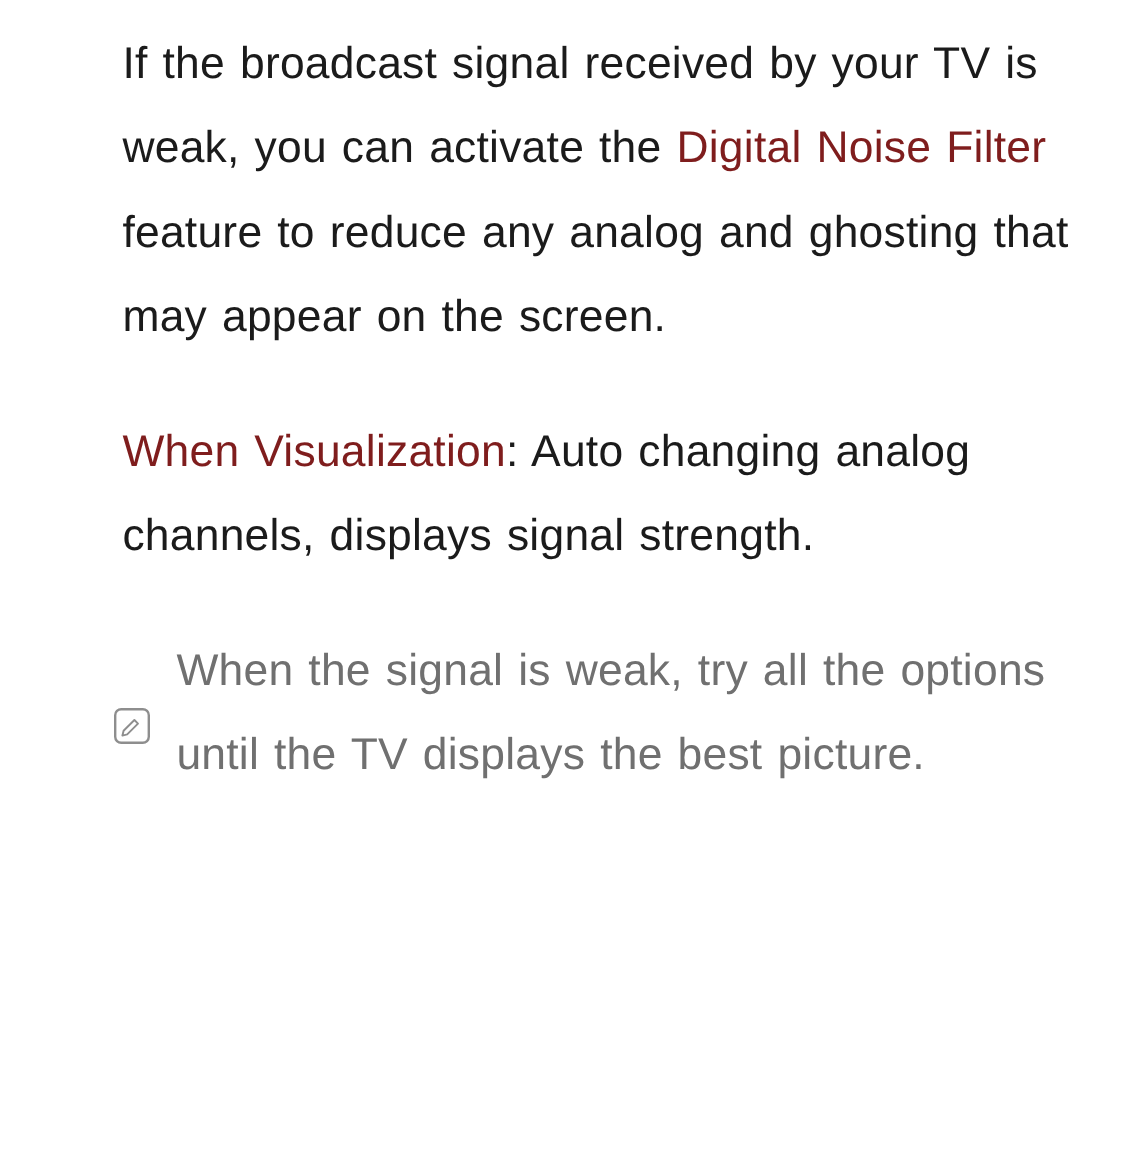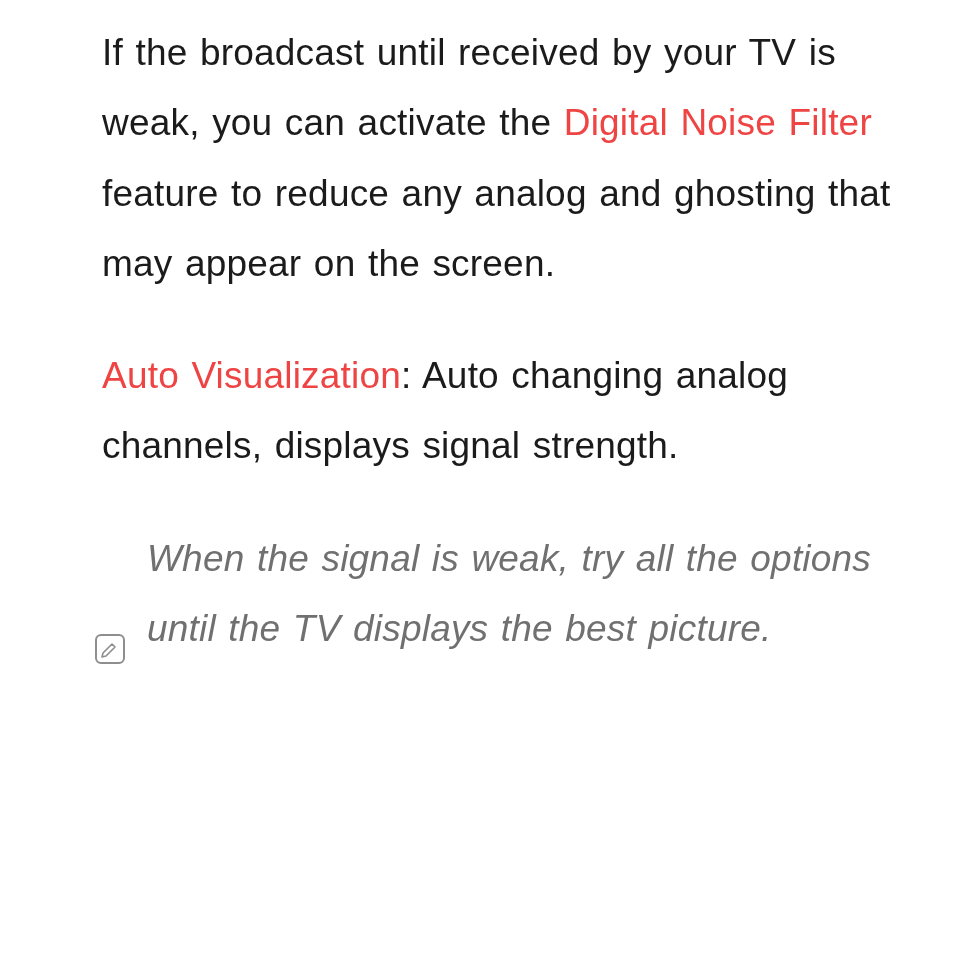--- a/index.html
+++ b/index.html
@@ -19,27 +19,26 @@
     letter-spacing: 0.2px;
   }
   .para {
     margin: 0 0 42px 0;
     word-spacing: 2px;
   }
   .para:last-child {
     margin-bottom: 0;
   }
   .highlight {
-    color: #ef4444;
+    color: #7f1d1d;
   }
   .note-row {
     display: flex;
-    align-items: flex-end;
+    align-items: center;
     margin-left: -7px;
-    font-style: italic;
   }
   .note-icon {
     flex: 0 0 auto;
     width: 30px;
     height: 30px;
     margin-top: 21px;
     margin-right: 22px;
     border: 2px solid #8e8e8e;
     border-radius: 6px;
     box-sizing: border-box;
@@ -56,25 +55,25 @@
     color: #707070;
     word-spacing: 2px;
   }
 </style>
 </head>
 <body>
 
 <div class="page">
 
   <p class="para">
-    <span>If the broadcast until received by your TV is weak, you can activate the </span><span class="highlight">Digital Noise Filter</span><span> feature to reduce any analog and ghosting that may appear on the screen.</span>
+    <span>If the broadcast signal received by your TV is weak, you can activate the </span><span class="highlight">Digital Noise Filter</span><span> feature to reduce any analog and ghosting that may appear on the screen.</span>
   </p>
 
   <p class="para">
-    <span class="highlight">Auto Visualization</span><span>: Auto changing analog channels, displays signal strength.</span>
+    <span class="highlight">When Visualization</span><span>: Auto changing analog channels, displays signal strength.</span>
   </p>
 
   <div class="note-row">
     <span class="note-icon">
       <svg viewBox="0 0 20 20">
         <path d="M3 14 L12 5 L15 8 L6 17 L2 18 L3 14 Z" fill="none" stroke="#8e8e8e" stroke-width="1.6" stroke-linejoin="round"></path>
       </svg>
     </span>
     <span class="note-text">When the signal is weak, try all the options until the TV displays the best picture.</span>
   </div>

